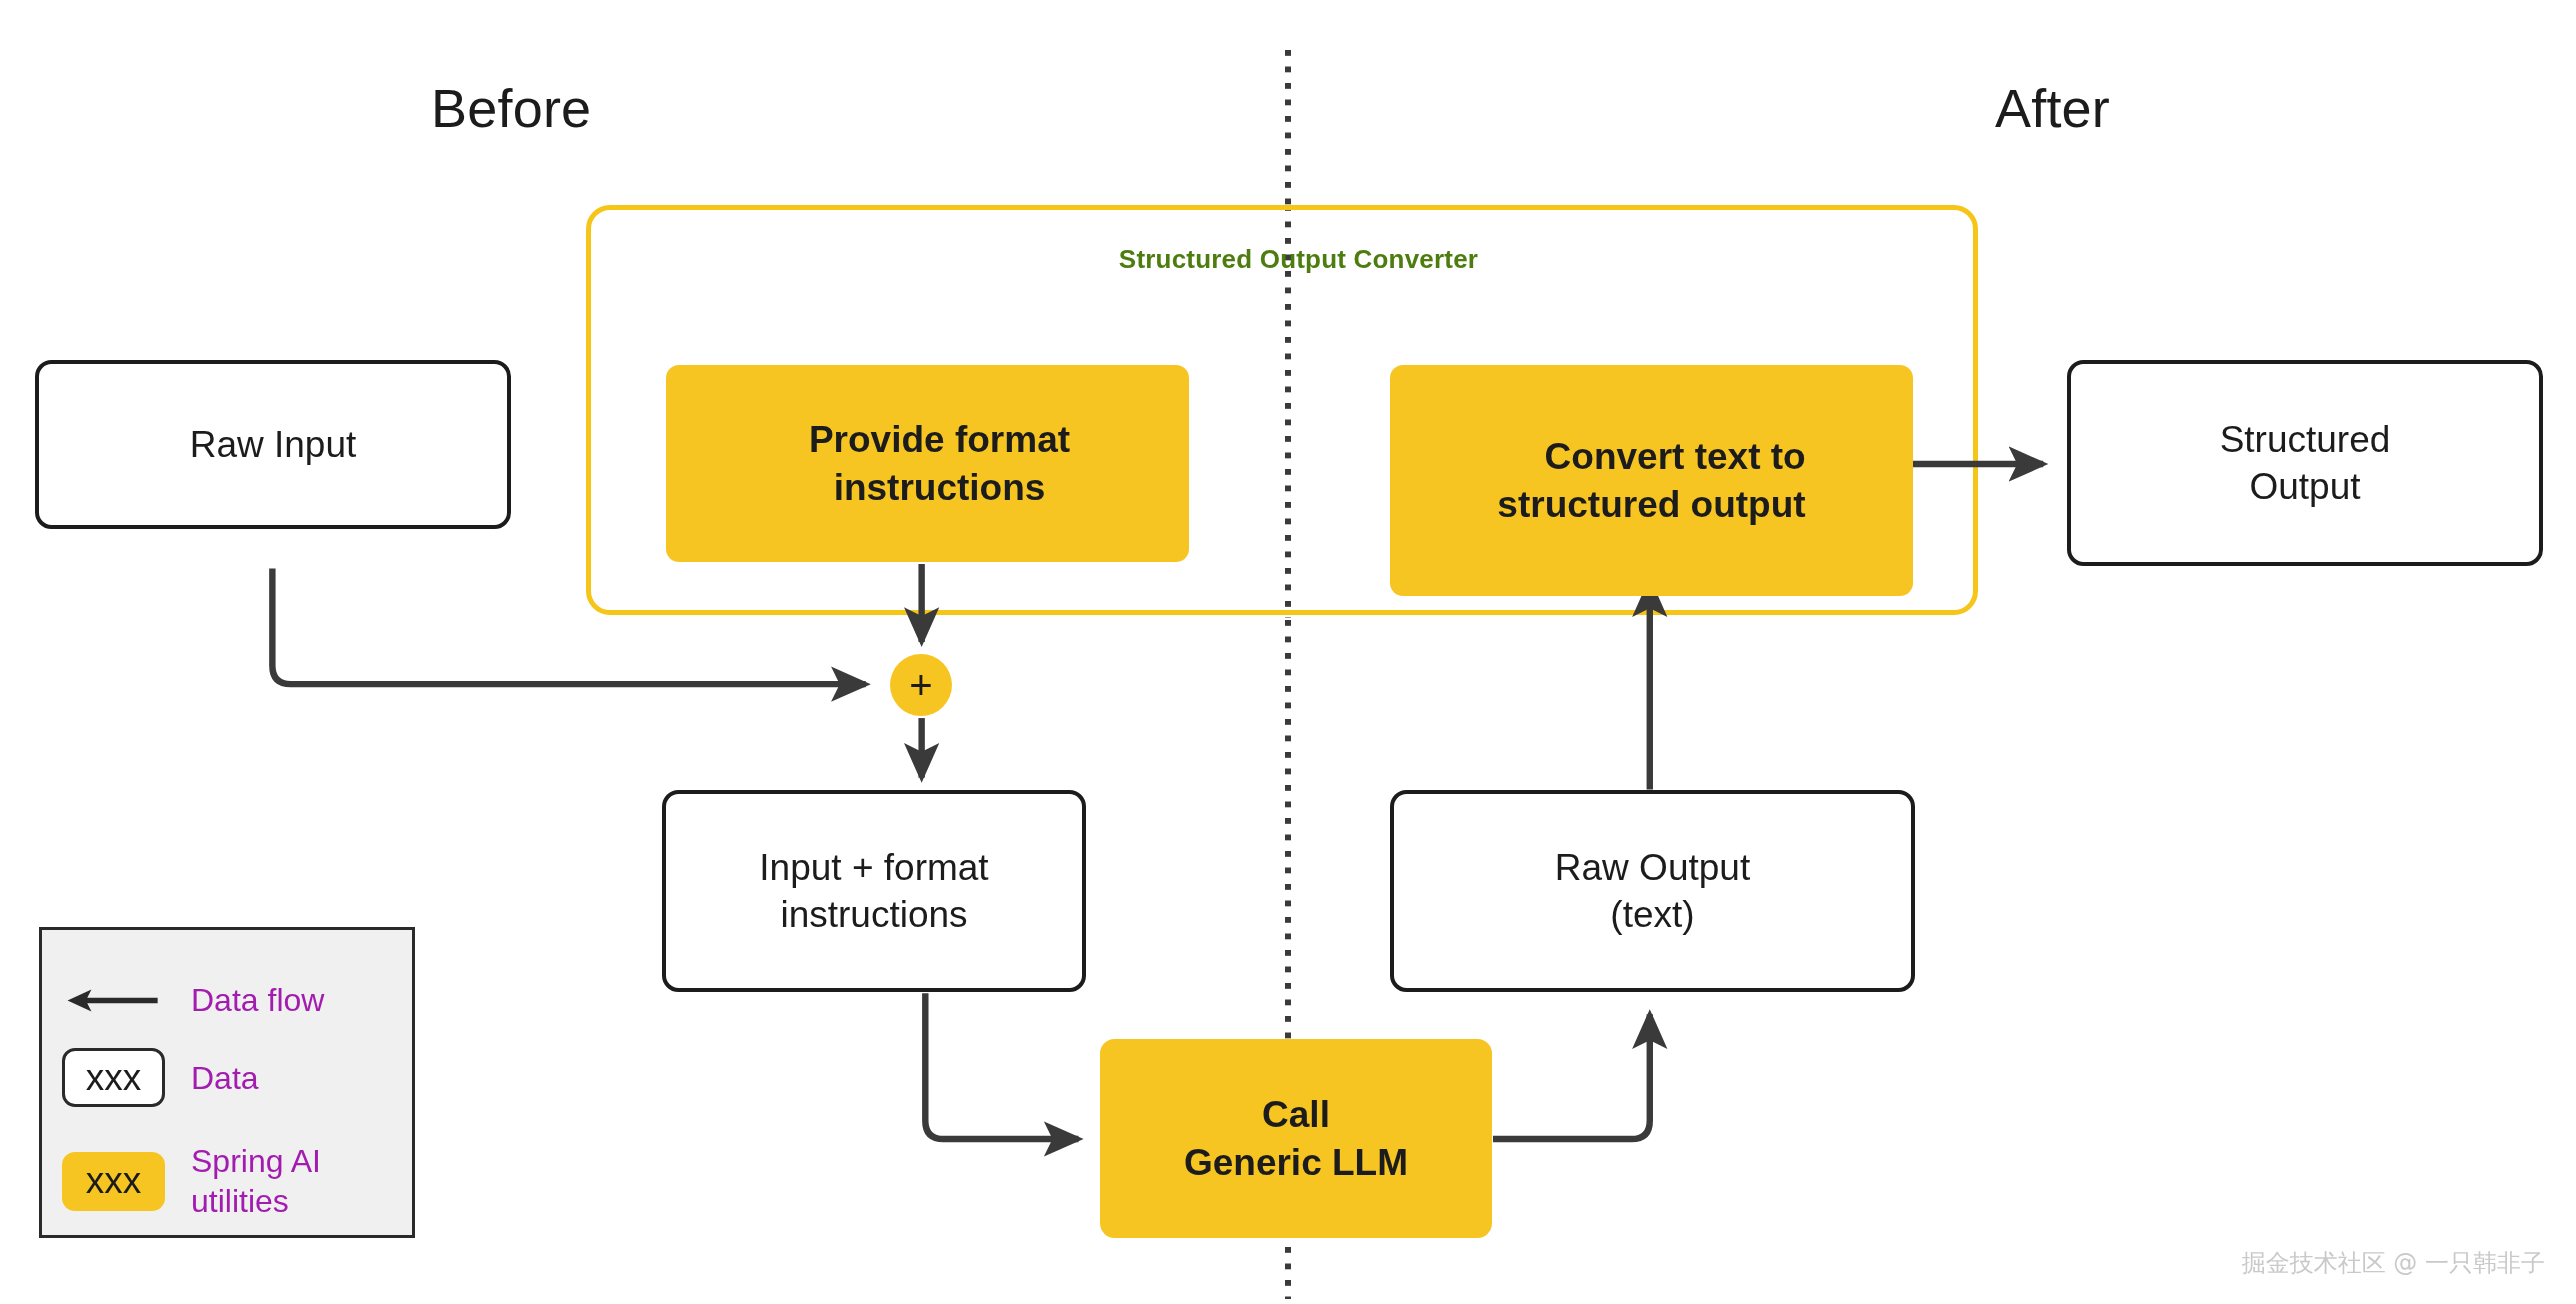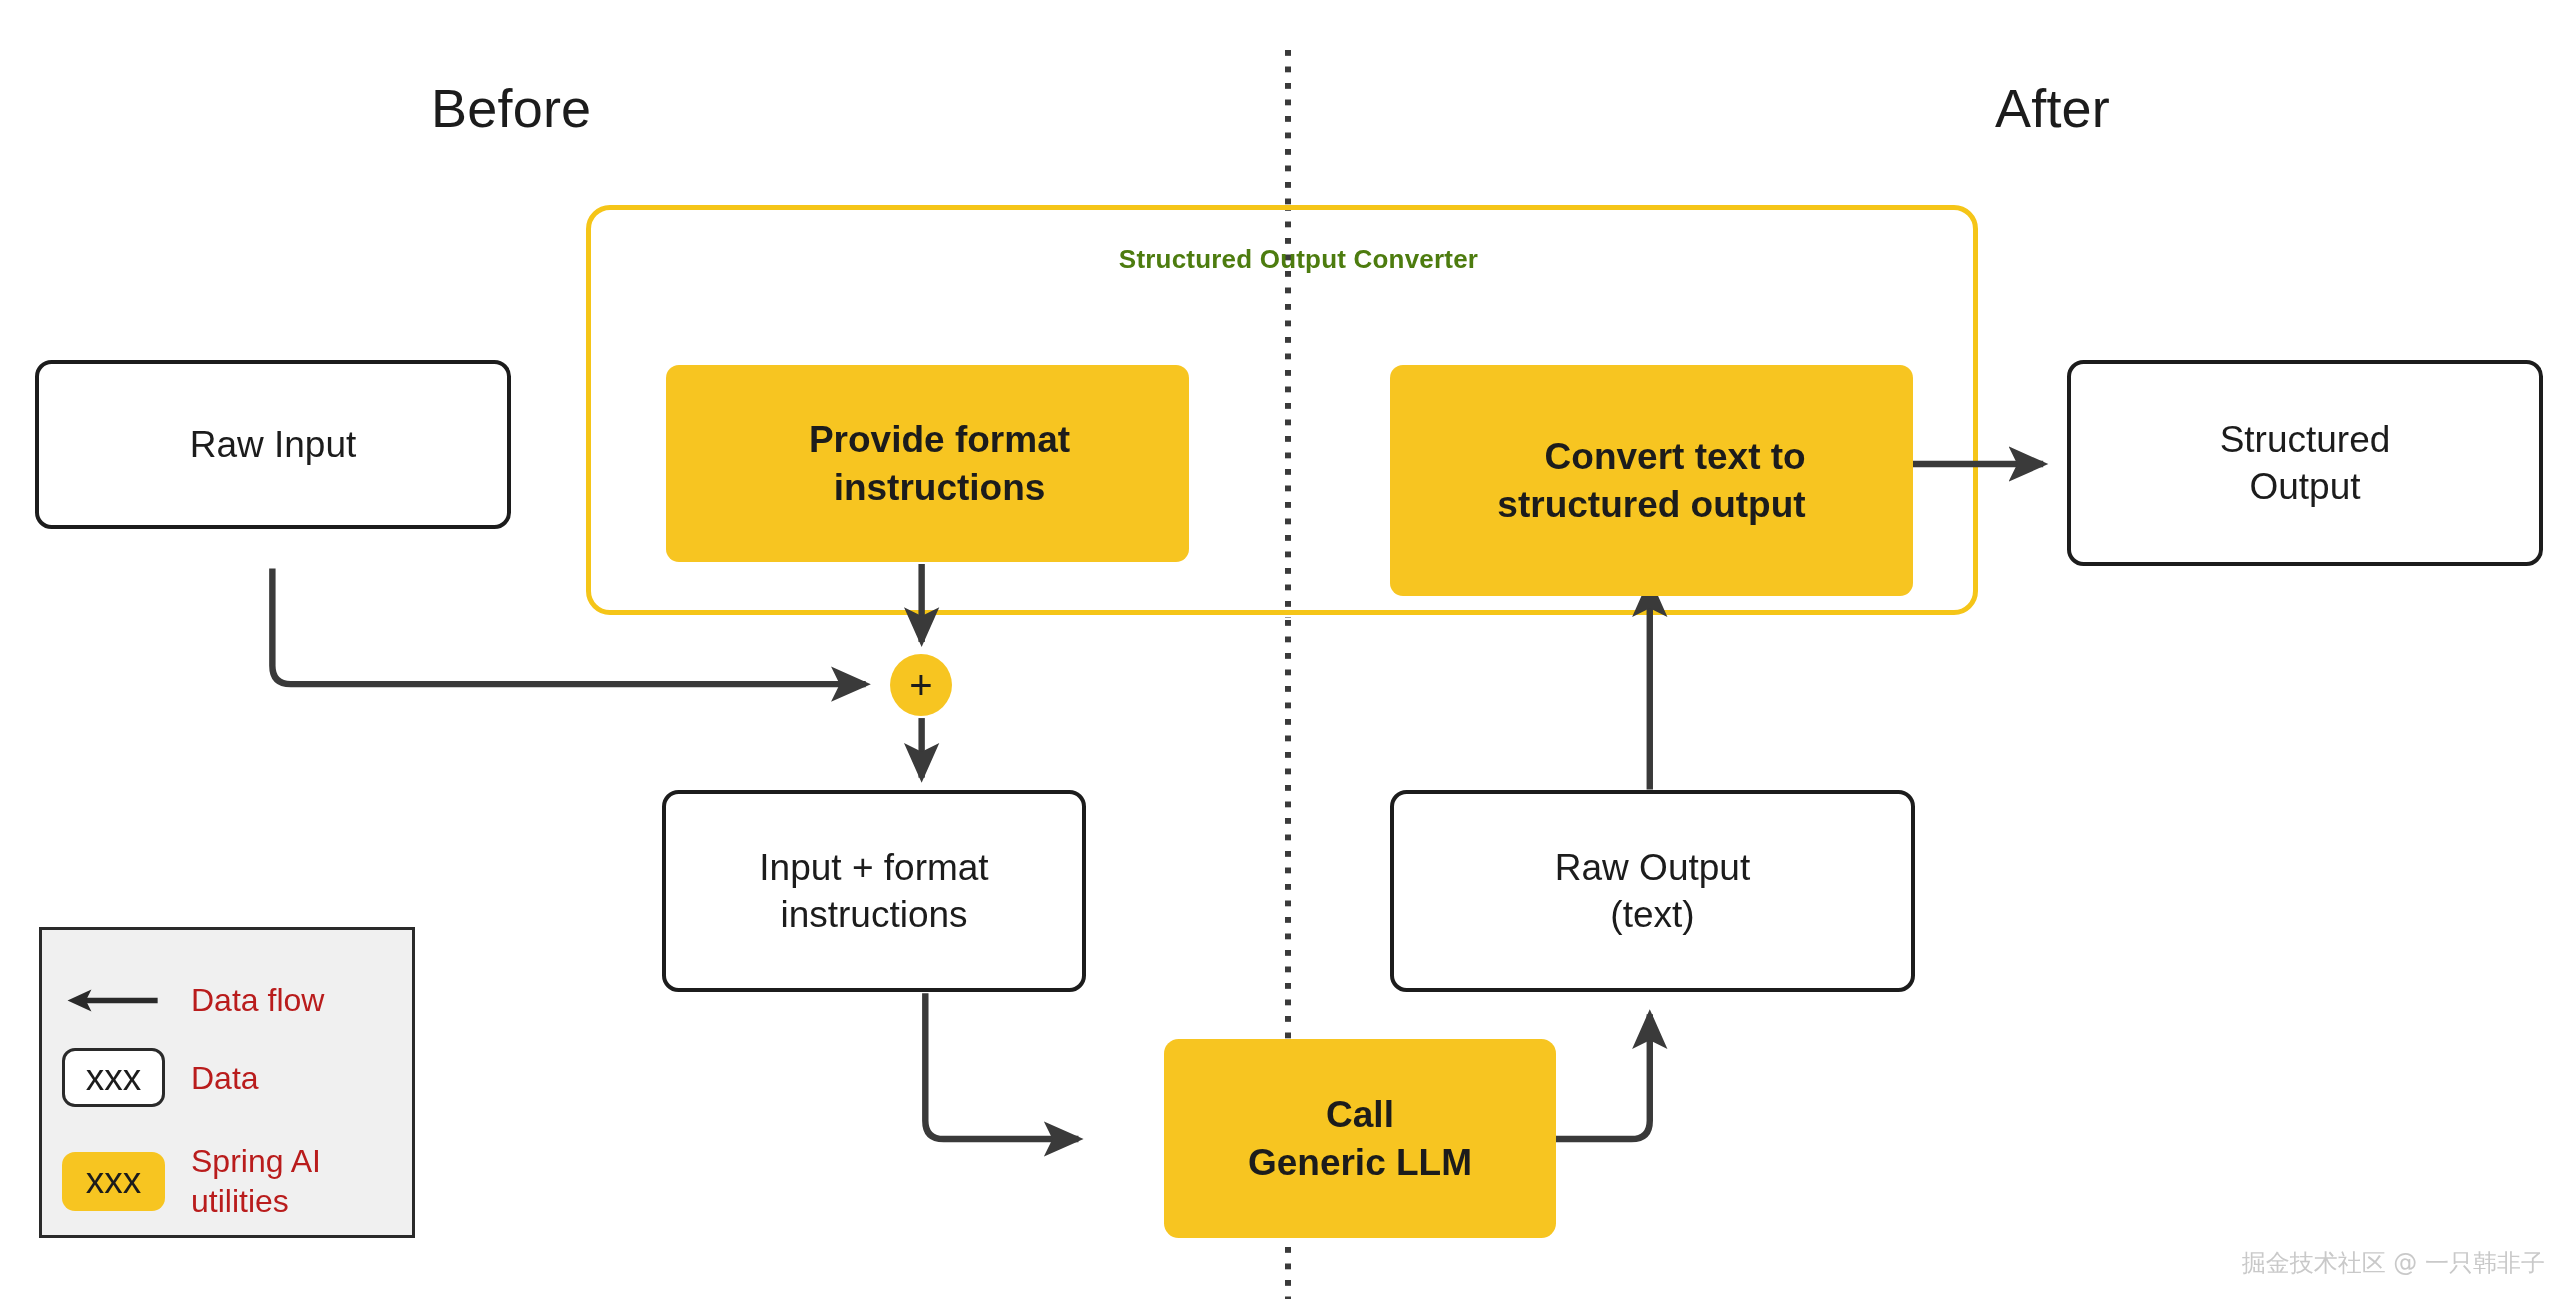--- a/index.html
+++ b/index.html
@@ -98,21 +98,21 @@
     color: #1c1c1c;
     font-weight: bold;
   }
 
   #node-raw-input        { left: 35px;   top: 360px;  width: 476px; height: 169px; }
   #node-structured-out   { left: 2067px; top: 360px;  width: 476px; height: 206px; }
   #node-provide-format   { left: 666px;  top: 365px;  width: 523px; height: 197px; padding-left: 24px; }
   #node-convert-text     { left: 1390px; top: 365px;  width: 523px; height: 231px; text-align: right; }
   #node-input-format     { left: 662px;  top: 790px;  width: 424px; height: 202px; }
   #node-raw-output       { left: 1390px; top: 790px;  width: 525px; height: 202px; }
-  #node-call-llm         { left: 1164px; top: 1039px; width: 392px; height: 199px;
+  #node-call-llm         { left: 1100px; top: 1039px; width: 392px; height: 199px;
                            border-radius: 14.7px; }
 
   
   #node-plus {
     position: absolute;
     left: 890px;
     top: 654px;
     width: 62px;
     height: 62px;
     border-radius: 50%;
@@ -168,21 +168,21 @@
     border: 3.7px solid #2a2a2a;
     border-radius: 13px;
   }
   .legend-chip-yellow {
     background: #f7c521;
     border-radius: 13px;
   }
   .legend-text {
     margin-left: 26px;
     font-size: 32px;
-    color: #b91c1c;
+    color: #a21caf;
     line-height: 1.25;
     white-space: pre-line;
   }
 
   
   #watermark {
     position: absolute;
     right: 31px;
     bottom: 26px;
     font-size: 24px;

